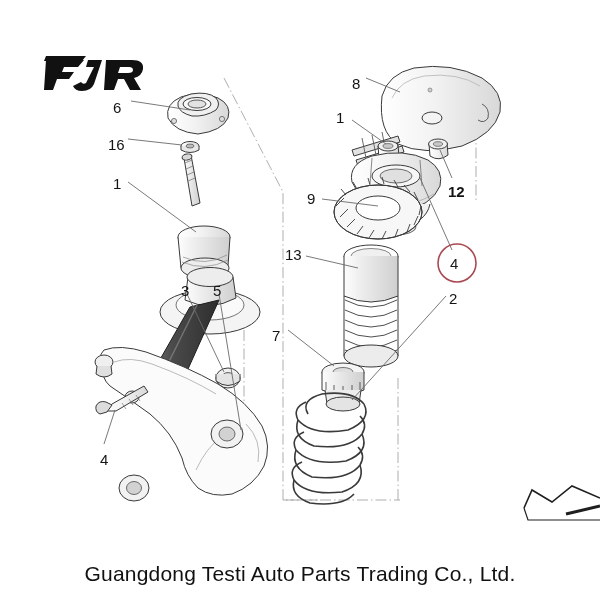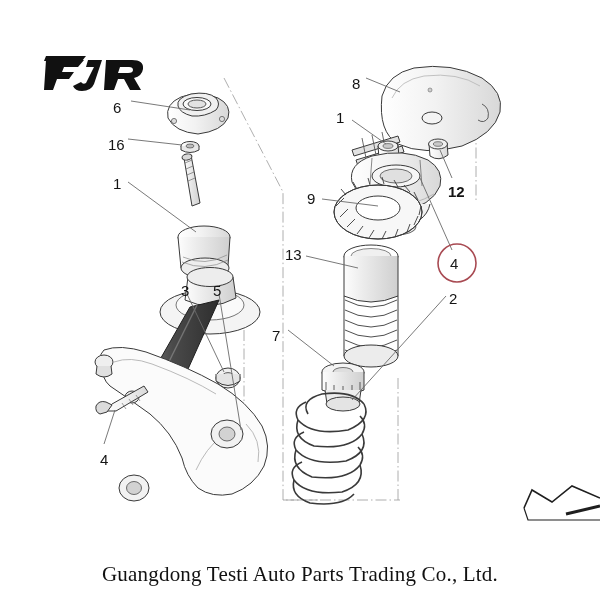--- a/index.html
+++ b/index.html
@@ -48,21 +48,21 @@
     left: 0;
     bottom: 0;
     width: 600px;
     height: 52px;
     display: flex;
     align-items: center;
     justify-content: center;
     background: #ffffff;
   }
   .footer-text {
-    font-family: Liberation Serif, serif;
+    font-family: Liberation Sans, sans-serif;
     font-size: 21px;
     color: #111111;
     letter-spacing: 0.2px;
     white-space: nowrap;
   }
 </style>
 </head>
 <body>
 
 <div id="page">

